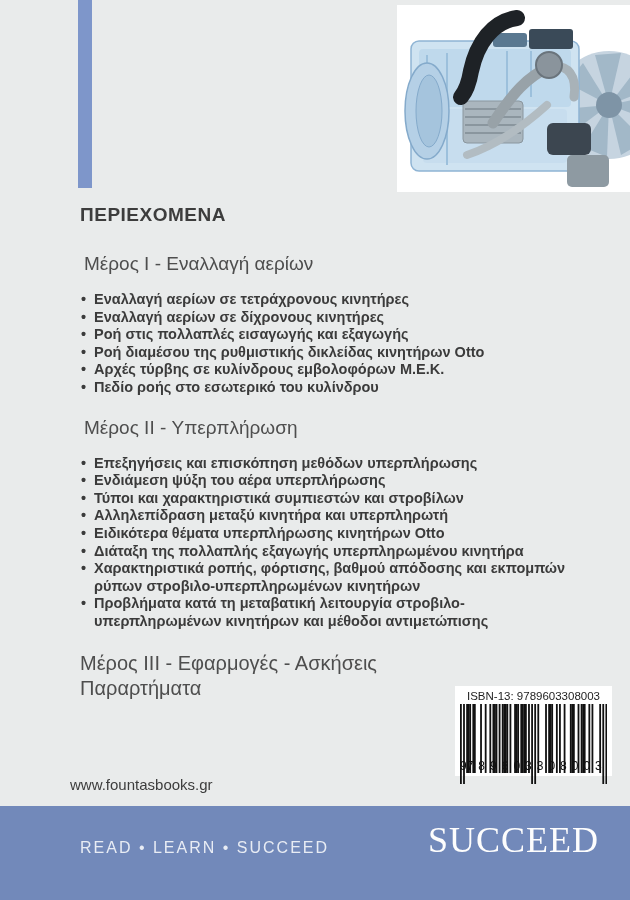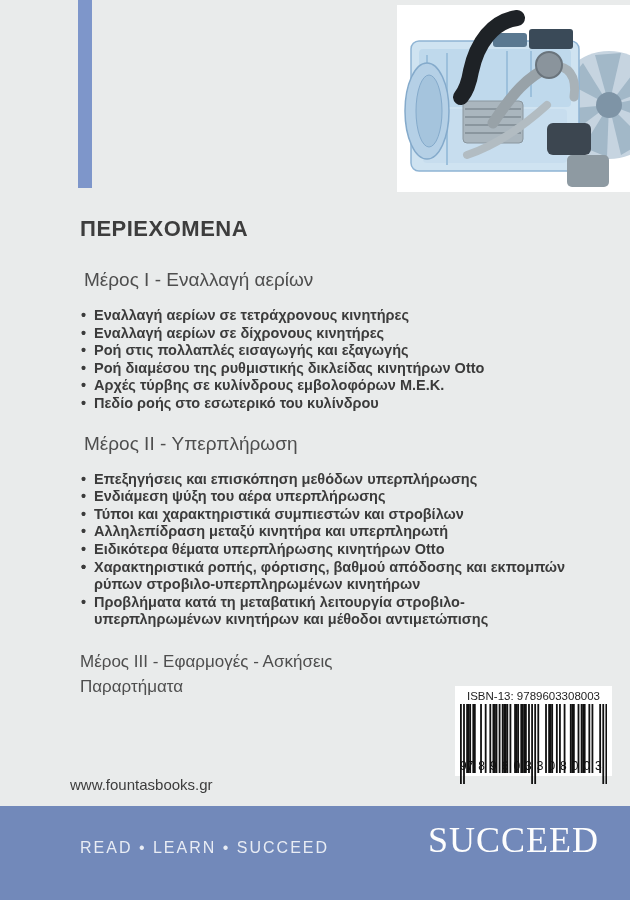--- a/index.html
+++ b/index.html
@@ -8,27 +8,27 @@
     position:relative;width:630px;height:900px;background:#e9ebeb;
     overflow:hidden;font-family:"Liberation Sans","DejaVu Sans",sans-serif;
   }
   
   .stripe{position:absolute;left:78px;top:0;width:14px;height:188px;background:#7e96ca;}
   
   .engine-box{position:absolute;left:397px;top:5px;width:233px;height:187px;background:#ffffff;}
   .engine-box svg{display:block;width:233px;height:187px;}
   
   .content{position:absolute;left:80px;top:204px;width:506px;}
-  .title{font-size:22px;font-weight:bold;color:#3d3d3d;letter-spacing:.5px;margin:12px 0 27px 0;}
+  .title{font-size:19px;font-weight:bold;color:#3d3d3d;letter-spacing:.5px;margin:0 0 27px 0;}
   .section-heading{font-size:19px;font-weight:400;color:#4e4e4e;margin:0 0 16px 4px;}
   .toc-list{list-style:none;margin:0 0 20px 0;padding:0;}
   .toc-item{position:relative;padding-left:14px;font-size:14.5px;font-weight:bold;
     line-height:17.6px;color:#3b3b3b;}
   .toc-item .bullet{position:absolute;left:1px;top:0;}
-  .closing{margin-top:20px;font-size:17px;color:#4e4e4e;line-height:25px;font-weight:400;}
+  .closing{margin-top:20px;font-size:20px;color:#4e4e4e;line-height:25px;font-weight:400;}
   .closing div{margin:0;}
   
   .isbn-box{position:absolute;left:455px;top:686px;width:157px;height:90px;background:#ffffff;text-align:center;}
   .isbn-label{font-size:11.5px;color:#1d1d1d;margin-top:4px;letter-spacing:0;white-space:nowrap;}
   .barcode-svg{display:block;margin:2px auto 0 auto;}
   .isbn-digits{position:absolute;bottom:3px;left:5px;right:6px;display:flex;
     font-size:12px;color:#111;align-items:flex-end;}
   .isbn-digits .d0{width:12px;text-align:left;}
   .isbn-digits .d1,.isbn-digits .d2{flex:1;letter-spacing:5px;text-align:left;margin-top:12px;}
   
@@ -110,21 +110,21 @@
       <li class="toc-item"><span class="bullet">•</span><span>Πεδίο ροής στο εσωτερικό του κυλίνδρου</span></li>
     </ul>
 
     <h2 class="section-heading">Μέρος II - Υπερπλήρωση</h2>
     <ul class="toc-list">
       <li class="toc-item"><span class="bullet">•</span><span>Επεξηγήσεις και επισκόπηση μεθόδων υπερπλήρωσης</span></li>
       <li class="toc-item"><span class="bullet">•</span><span>Ενδιάμεση ψύξη του αέρα υπερπλήρωσης</span></li>
       <li class="toc-item"><span class="bullet">•</span><span>Τύποι και χαρακτηριστικά συμπιεστών και στροβίλων</span></li>
       <li class="toc-item"><span class="bullet">•</span><span>Αλληλεπίδραση μεταξύ κινητήρα και υπερπληρωτή</span></li>
       <li class="toc-item"><span class="bullet">•</span><span>Ειδικότερα θέματα υπερπλήρωσης κινητήρων Otto</span></li>
-      <li class="toc-item"><span class="bullet">•</span></li>
+      <li class="toc-item"><span class="bullet">•</span><span>Διάταξη της πολλαπλής εξαγωγής υπερπληρωμένου κινητήρα</span></li>
       <li class="toc-item"><span class="bullet">•</span><span>Χαρακτηριστικά ροπής, φόρτισης, βαθμού απόδοσης και εκπομπών ρύπων στροβιλο-υπερπληρωμένων κινητήρων</span></li>
       <li class="toc-item"><span class="bullet">•</span><span>Προβλήματα κατά τη μεταβατική λειτουργία στροβιλο-υπερπληρωμένων κινητήρων και μέθοδοι αντιμετώπισης</span></li>
     </ul>
 
     <div class="closing">
       <div>Μέρος III - Εφαρμογές - Ασκήσεις</div>
       <div>Παραρτήματα</div>
     </div>
   </div>
 

